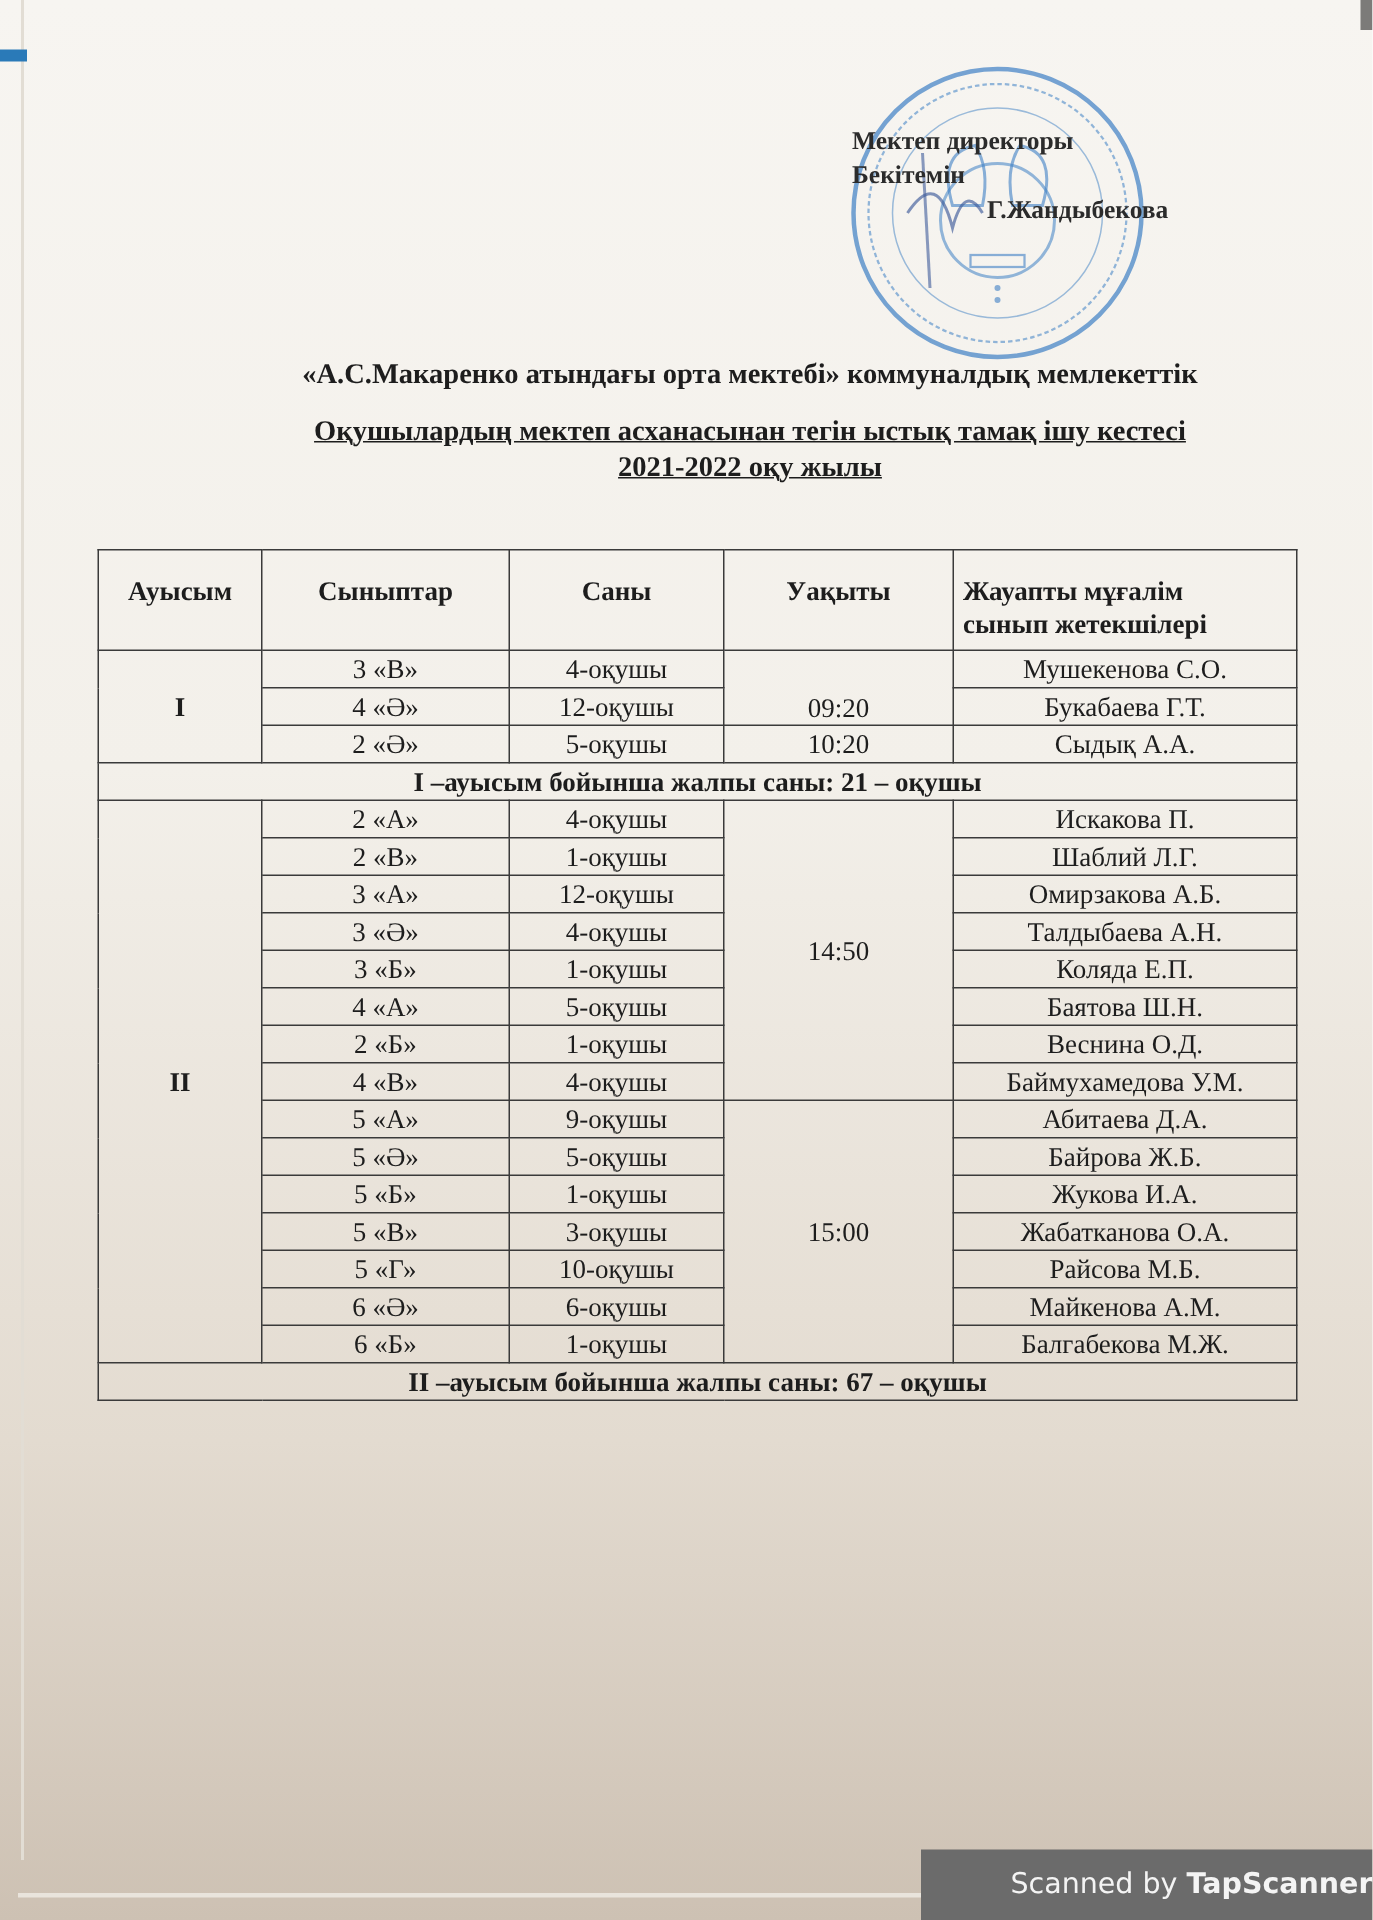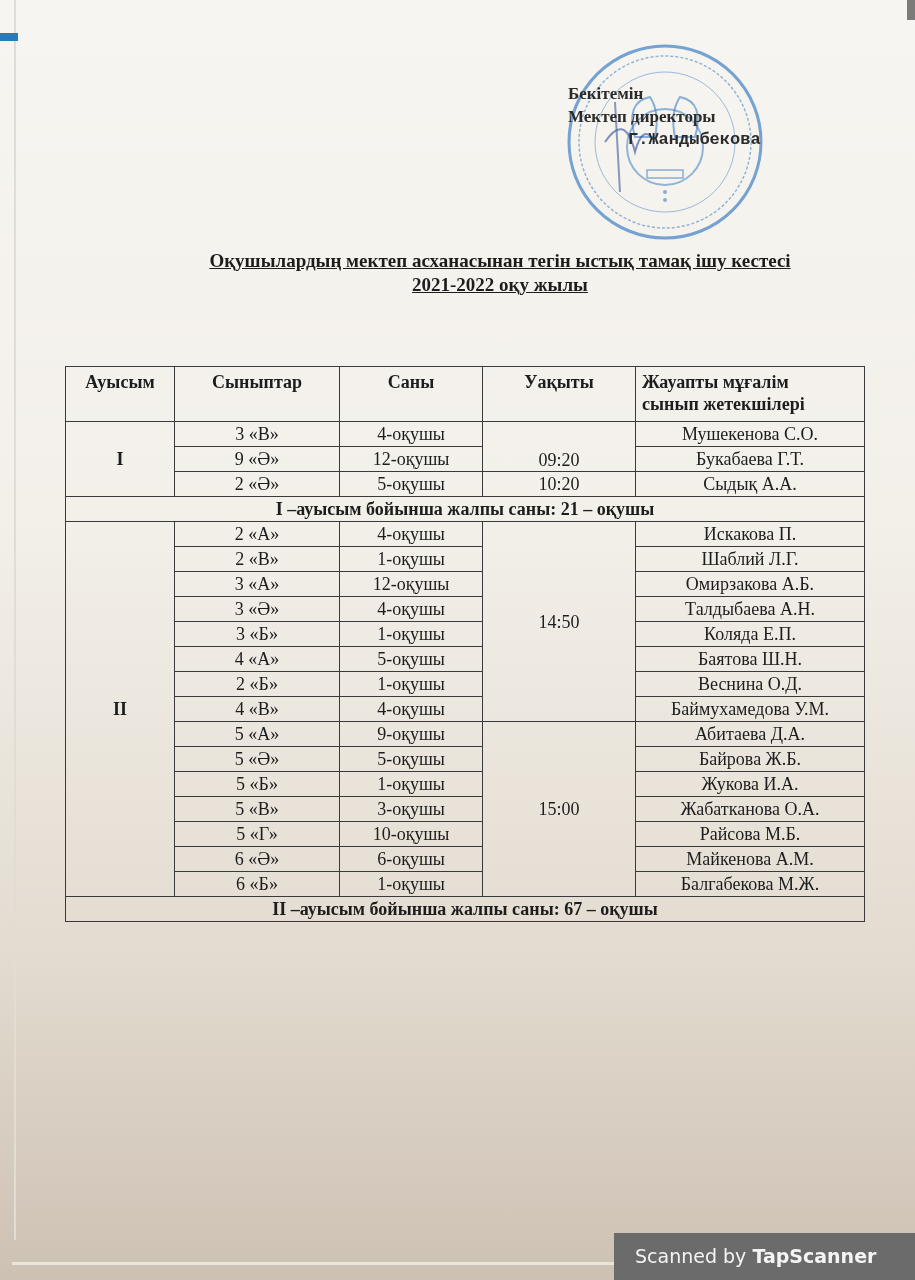--- a/index.html
+++ b/index.html
@@ -20,47 +20,47 @@
   .bottom-edge {
     position:absolute; left:12px; top:1262px; width:903px; height:3px;
     background:#e9e4dc;
   }
   .right-corner {
     position:absolute; right:0; top:0; width:8px; height:20px; background:#2a2a2a; opacity:.6;
   }
   .approval {
     position:absolute; left:568px; top:82px; font-weight:bold; font-size:17px; line-height:23px; color:#2b2b2b;
   }
-  .approval .line3 { padding-left:60px;font-family:Liberation Mono, monospace; }
+  .approval .line3 { padding-left:90px; }
   .stamp {
     position:absolute; left:565px; top:42px; width:200px; height:200px;
   }
   .titles {
     position:absolute; left:120px; top:236px; width:760px; text-align:center; font-weight:bold;
   }
   .org-name { font-size:19px; line-height:27px; }
   .doc-title { font-size:19px; line-height:24px; margin-top:13px;text-decoration:underline; }
   table.sched {
     position:absolute; left:65px; top:366px; width:800px;
     border-collapse:collapse; font-size:18px;
   }
   table.sched td, table.sched th {
     border:1px solid #3a3a3a; padding:0 6px; height:24px; line-height:22px;
   }
-  table.sched th { font-weight:bold; text-align:center; height:50px; vertical-align:top; padding-top:4px; }
+  table.sched th { font-weight:bold; text-align:center; height:50px; vertical-align:top; padding-top:16px; }
   .c-shift { width:96px; text-align:center; font-weight:bold; }
   .c-class { width:152px; text-align:center; }
   .c-count { width:130px; text-align:center; }
   .c-time { width:140px; text-align:center;margin-top:32px; }
   .c-teacher { text-align:center; }
   .sumrow td { text-align:center; font-weight:bold; }
   .watermark {
     position:absolute; left:614px; top:1233px; width:301px; height:47px;
     background:#6b6b6b; color:#f4f4f4; font-family:"DejaVu Sans", sans-serif;
-    font-size:19px; line-height:47px; padding-left:21px; box-sizing:border-box;
+    font-size:19px; line-height:47px; padding-left:21px; box-sizing:border-box;text-align:right;
   }
   .watermark b { font-weight:bold; }
 </style>
 </head>
 <body>
 
 <div class="page-edge-left"></div>
 <div class="blue-tab"></div>
 <div class="right-corner"></div>
 
@@ -72,26 +72,27 @@
   <path d="M70 95 Q60 60 85 55 Q95 70 90 95 Z" fill="none" stroke="#3d7fc4" stroke-width="2" opacity=".6"></path>
   <path d="M130 95 Q140 60 115 55 Q105 70 110 95 Z" fill="none" stroke="#3d7fc4" stroke-width="2" opacity=".6"></path>
   <rect x="82" y="128" width="36" height="8" fill="none" stroke="#3d7fc4" stroke-width="1.5" opacity=".6"></rect>
   <circle cx="100" cy="150" r="2" fill="#3d7fc4" opacity=".6"></circle>
   <circle cx="100" cy="158" r="2" fill="#3d7fc4" opacity=".6"></circle>
   <path d="M50 60 L55 150" stroke="#3d5a9a" stroke-width="2" fill="none" opacity=".6"></path>
   <path d="M40 100 Q60 70 70 110 Q78 80 90 100" stroke="#3d5a9a" stroke-width="2" fill="none" opacity=".65"></path>
 </svg>
 
 <div class="approval">
+  <div>Мектеп директоры</div>
   <div>Бекітемін</div>
-  <div>Мектеп директоры</div>
   <div class="line3">Г.Жандыбекова</div>
 </div>
 
 <div class="titles">
+  <div class="org-name">«А.С.Макаренко атындағы орта мектебі» коммуналдық мемлекеттік</div>
   <div class="doc-title">
     <div>Оқушылардың мектеп асханасынан тегін ыстық тамақ ішу кестесі</div>
     <div>2021-2022 оқу жылы</div>
   </div>
 </div>
 
 <table class="sched">
   <tbody>
       <tr>
     <th class="c-shift">Ауысым</th>
@@ -105,21 +106,21 @@
   </tr>
 
   <tr>
     <td class="c-shift" rowspan="3">I</td>
     <td class="c-class">3 «В»</td>
     <td class="c-count">4-оқушы</td>
     <td class="c-time" rowspan="2" style="vertical-align:bottom;">09:20</td>
     <td class="c-teacher">Мушекенова С.О.</td>
   </tr>
   <tr>
-    <td class="c-class">9 «Ә»</td>
+    <td class="c-class">4 «Ә»</td>
     <td class="c-count">12-оқушы</td>
     <td class="c-teacher">Букабаева  Г.Т.</td>
   </tr>
   <tr>
     <td class="c-class">2 «Ә»</td>
     <td class="c-count">5-оқушы</td>
     <td class="c-time">10:20</td>
     <td class="c-teacher">Сыдық А.А.</td>
   </tr>
   <tr class="sumrow">

